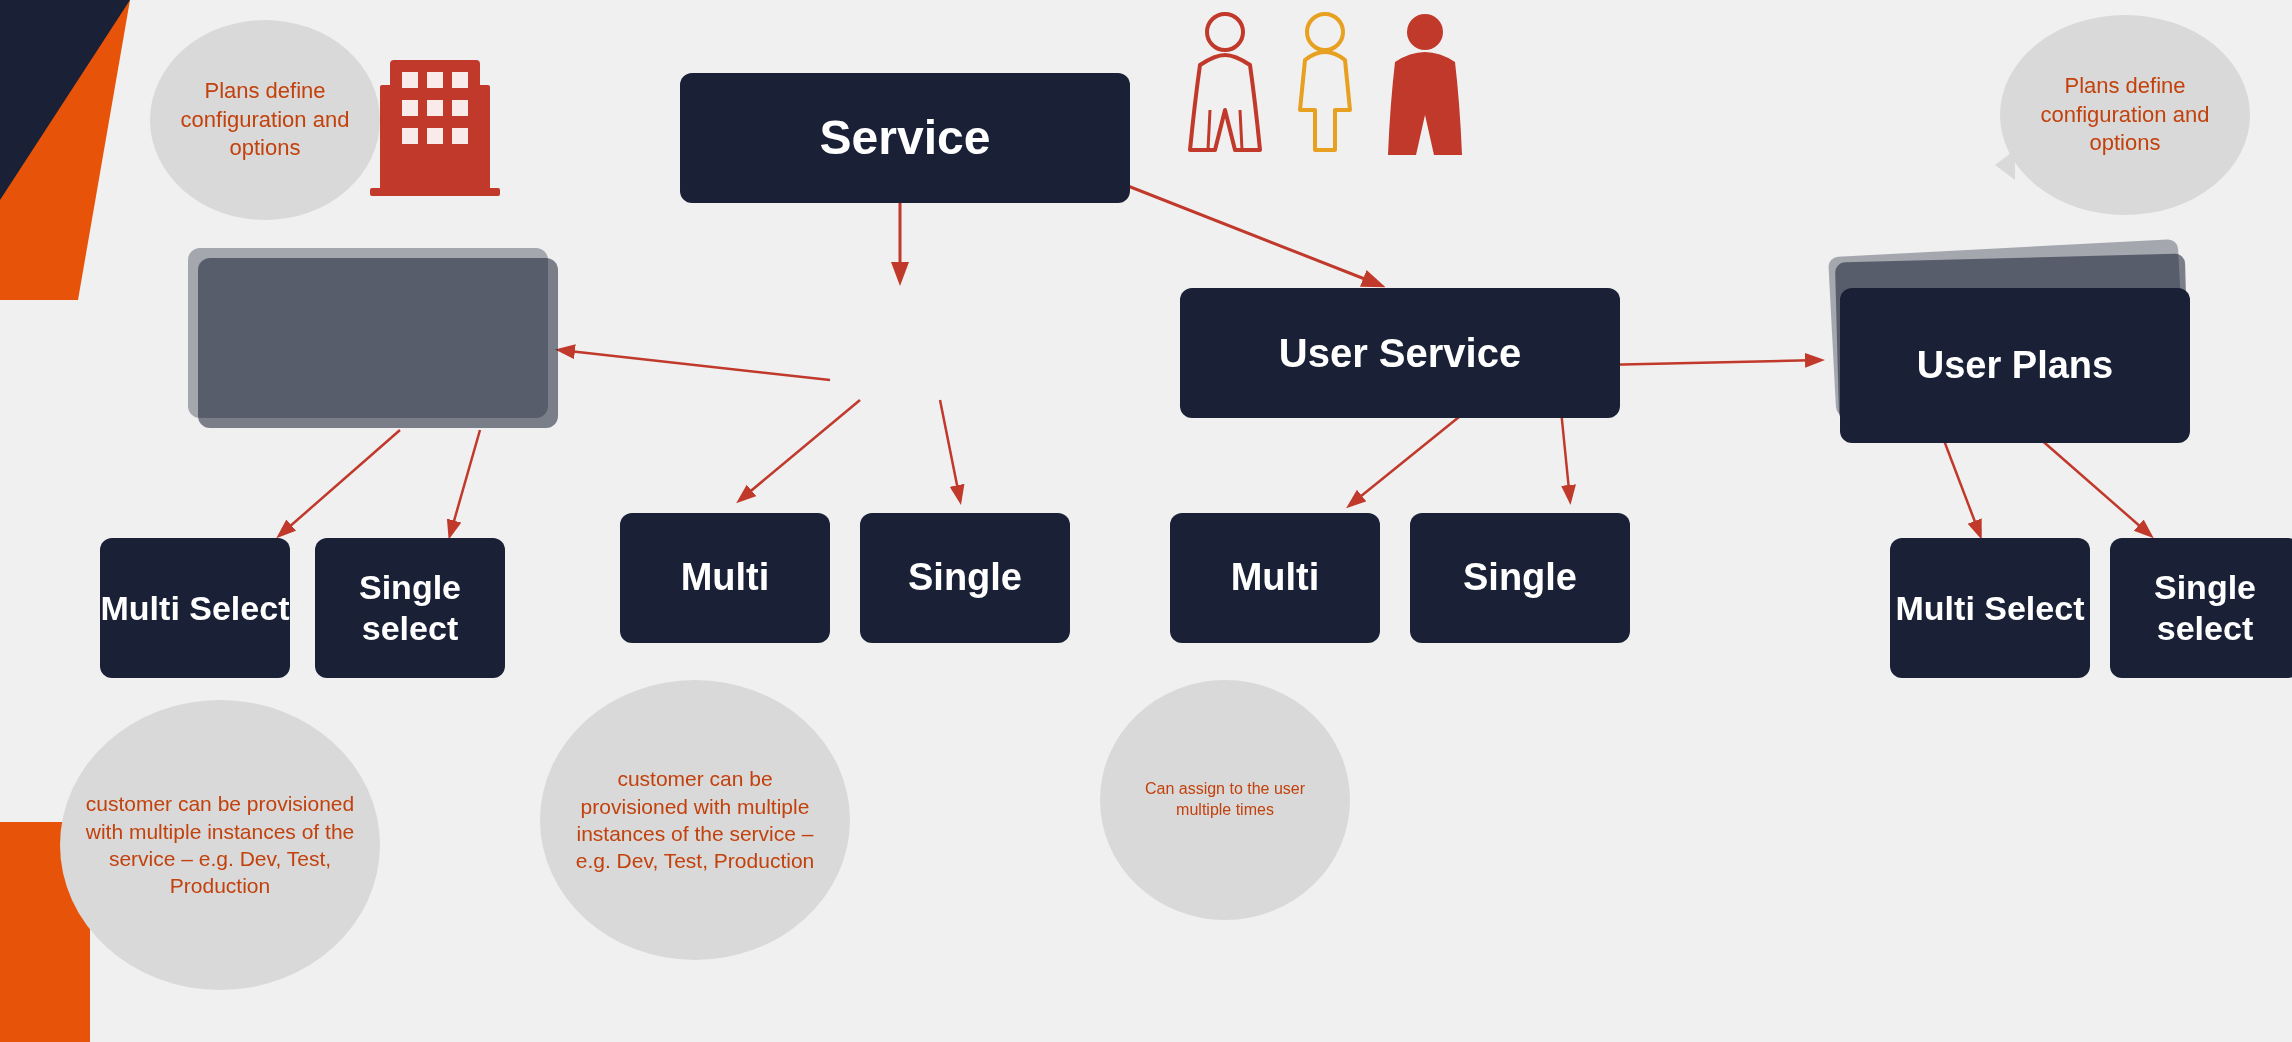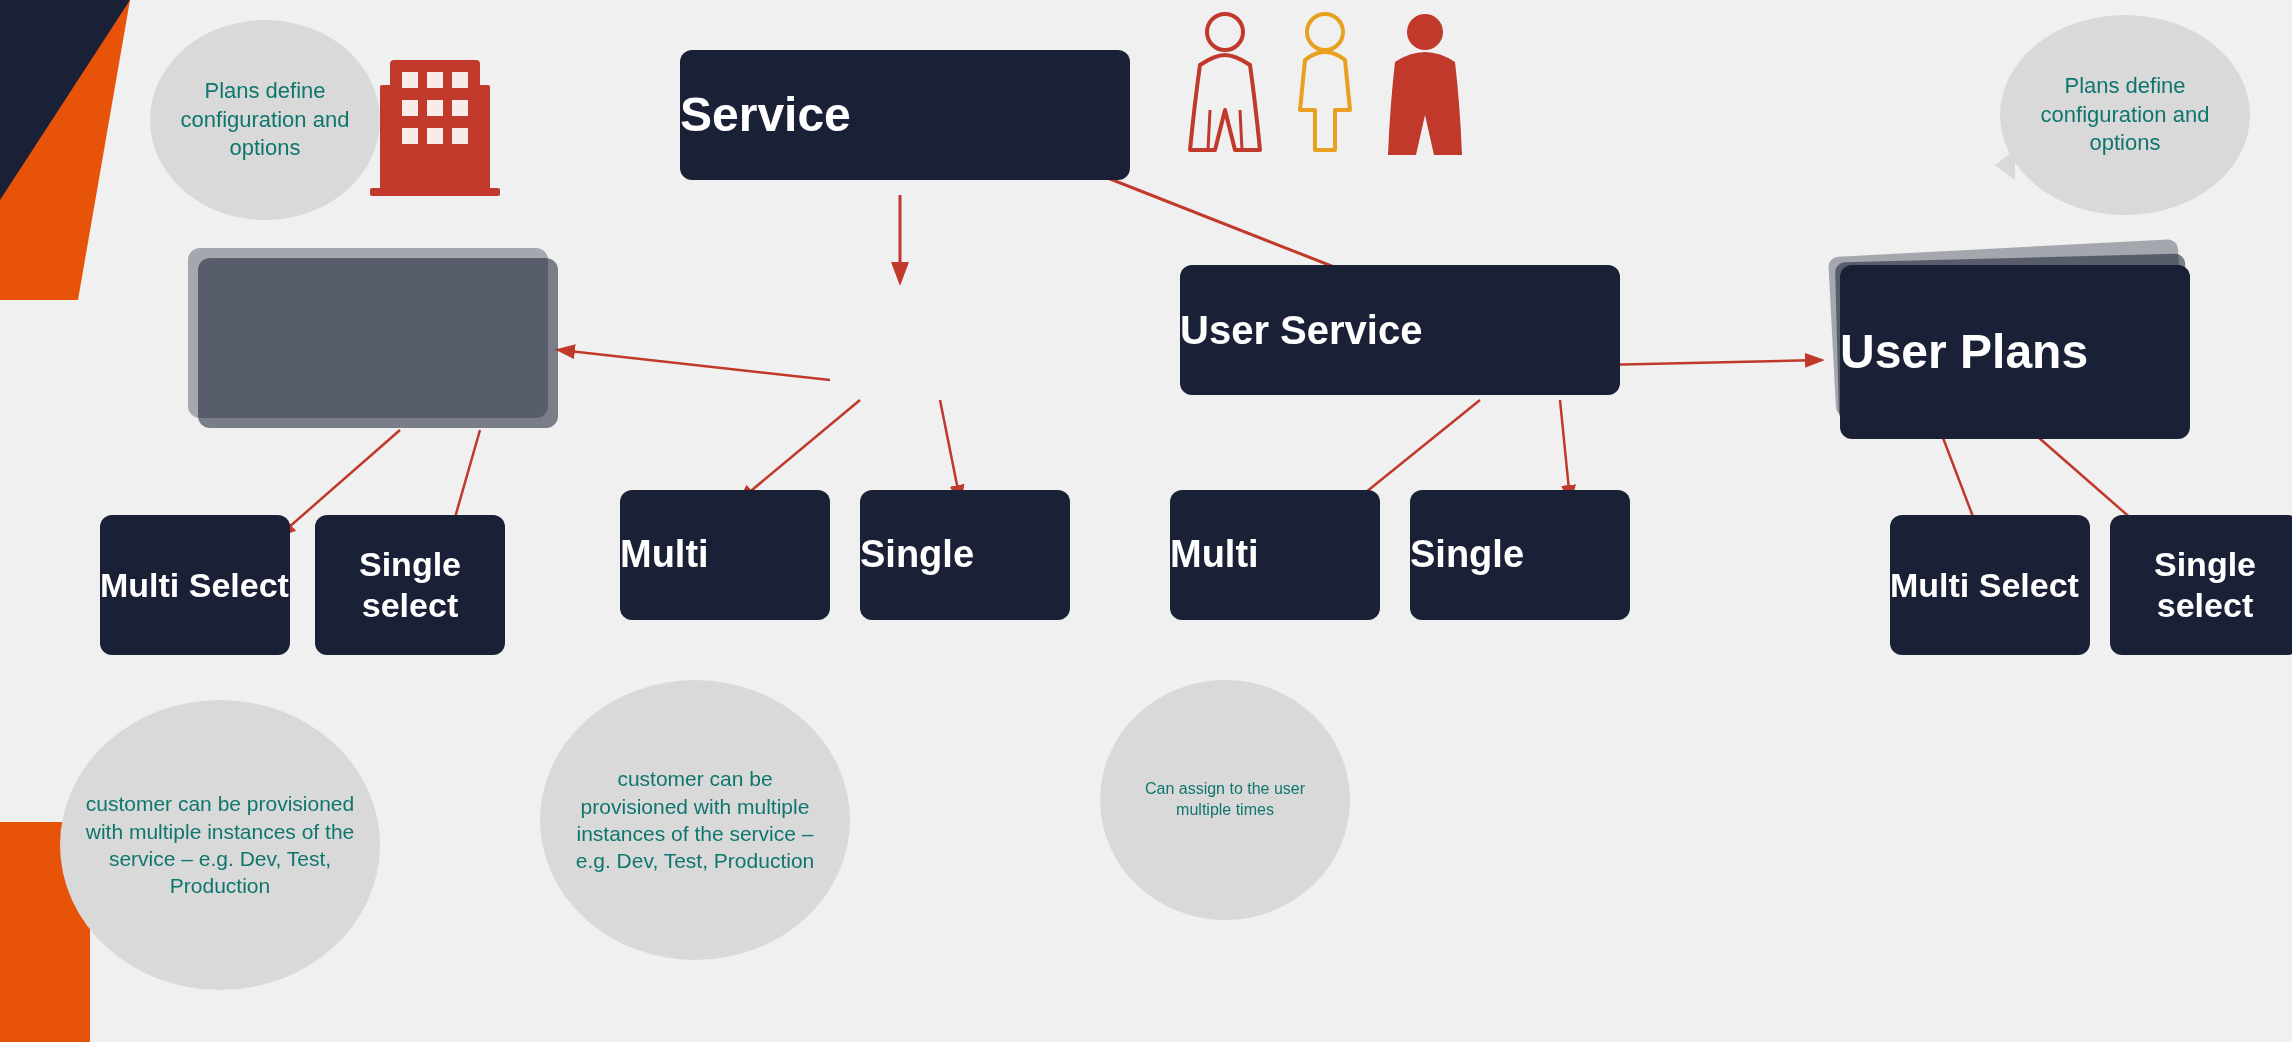--- a/index.html
+++ b/index.html
@@ -38,38 +38,40 @@
     }
 
     
     .node {
       position: absolute;
       background: #1a2035;
       color: white;
       border-radius: 12px;
       display: flex;
       align-items: center;
+      justify-content: center;
       text-align: center;
       font-size: 36px;
       font-weight: bold;
       line-height: 1.2;
       z-index: 10;
+      margin-top: 23px;
     }
 
     
     .tooltip {
       position: absolute;
       background: #d9d9d9;
       border-radius: 50%;
       display: flex;
       align-items: center;
       justify-content: flex-end;
       text-align: center;
       font-size: 22px;
-      color: #0f766e;
+      color: #c2410c;
       line-height: 1.3;
       z-index: 5;
     }
 
     
     .arrows-svg {
       position: absolute;
       top: 0; left: 0;
       width: 2292px;
       height: 1042px;
@@ -196,21 +198,21 @@
 
   <div style="position:absolute; left:188px; top:248px; width:360px; height:170px; background:#1a2035; border-radius:12px; opacity:0.35; z-index:7;"></div>
 
   <div style="position:absolute; left:198px; top:258px; width:360px; height:170px; background:#1a2035; border-radius:12px; opacity:0.55; z-index:8;"></div>
 
 
   <div style="position:absolute; left:1832px; top:248px; width:350px; height:160px; background:#1a2035; border-radius:10px; opacity:0.35; z-index:7; transform:rotate(-3deg);"></div>
 
   <div style="position:absolute; left:1837px; top:258px; width:350px; height:160px; background:#1a2035; border-radius:10px; opacity:0.55; z-index:8; transform:rotate(-1.5deg);"></div>
 
-  <div class="node" style="left:1840px; top:265px; width:350px; height:174px; font-size:48px; z-index:9;">
+  <div class="node" style="left:1840px; top:265px; width:350px; height:155px; font-size:38px; z-index:9;">
     <span>User Plans</span>
   </div>
 
   <div class="node" style="left:620px; top:490px; width:210px; height:130px; font-size:38px;">
     <span>Multi</span>
   </div>
 
   <div class="node" style="left:860px; top:490px; width:210px; height:130px; font-size:38px;">
     <span>Single</span>
   </div>

